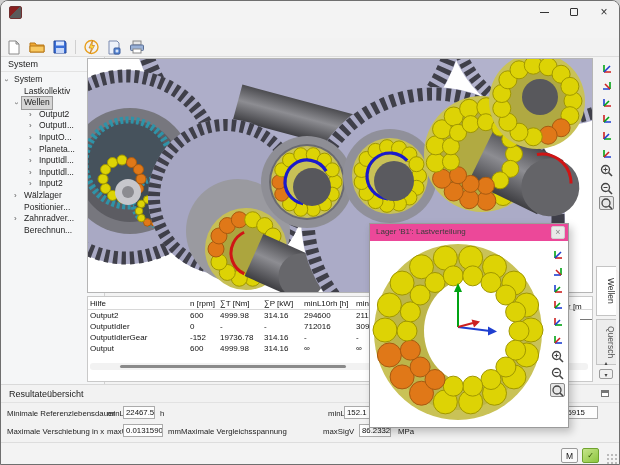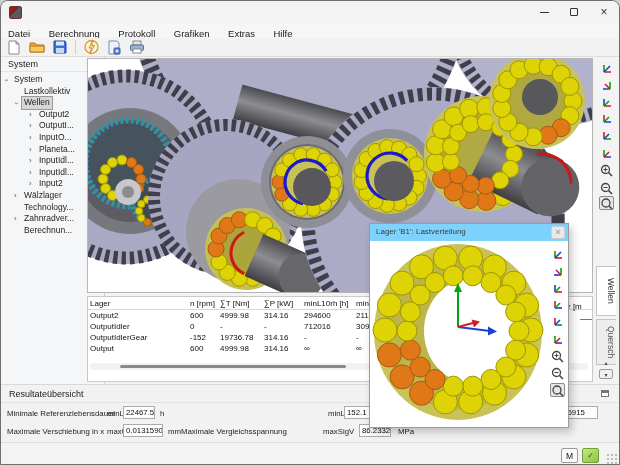--- a/index.html
+++ b/index.html
@@ -75,21 +75,21 @@
   .statusbar{position:absolute;left:0;top:441px;width:100%;height:24px;background:#f3f3f3;border-top:1px solid #dddddd;}
   .mbtn{position:absolute;left:560px;top:5px;width:17px;height:15px;border:1px solid #9a9a9a;background:#fafafa;
         font-size:8.5px;text-align:center;line-height:14px;border-radius:2px;}
   .greenbtn{position:absolute;left:581px;top:5px;width:17px;height:15px;border:1px solid #6fa32e;border-radius:2px;
         background:linear-gradient(145deg,#c6e48b,#8dc63f);font-size:8px;color:#2c4e00;text-align:center;line-height:14px;}
   .grip{position:absolute;right:2px;bottom:2px;width:10px;height:10px;
         background:radial-gradient(circle at 30% 30%,#bbb 1px,transparent 1.2px) 0 0/4px 4px;}
   
   .floatwin{position:absolute;left:368px;top:222px;width:200px;height:205px;background:#fff;
         border:1px solid #9b9b9b;box-shadow:3px 4px 8px rgba(0,0,0,.22);z-index:50;}
-  .fw-title{position:absolute;left:0;top:0;width:100%;height:28px;background:#7dd3fc;border-bottom:1px solid #dadada;}
+  .fw-title{position:absolute;left:0;top:0;width:100%;height:28px;background:#ec4899;border-bottom:1px solid #dadada;}
   .fw-title-text{position:absolute;left:6px;top:3px;font-size:8px;color:#3c3c3c;white-space:nowrap;}
   .fw-close{position:absolute;right:3px;top:2px;width:14px;height:13px;background:#e9e9e9;border:1px solid #cfcfcf;
         color:#8a8a8a;font-size:9px;line-height:11px;text-align:center;border-radius:2px;}
   .fw-body{position:absolute;left:0;top:17px;width:198px;height:186px;background:#fff;overflow:hidden;}
   .fw-tools{position:absolute;right:2px;top:3px;width:16px;}
   .fw-tools .ribtn{position:static;margin:3px 0;}
   .axicon,.magicon{display:block;}
 </style>
 </head>
 <body>
@@ -102,28 +102,20 @@
         <span class="glyph-min"></span>
       </div>
     <div class="wbtn wb-max">
         <span class="glyph-max"></span>
       </div>
     <div class="wbtn wb-close">
         <span class="glyph-close">×</span>
       </div>
   </div>
 
-  <div class="menubar">
-    <span class="menuitem">Datei</span>
-    <span class="menuitem">Berechnung</span>
-    <span class="menuitem">Protokoll</span>
-    <span class="menuitem">Grafiken</span>
-    <span class="menuitem">Extras</span>
-    <span class="menuitem">Hilfe</span>
-  </div>
 
   <div class="toolbar">
     <div class="tbtn">
       <svg width="14" height="15" viewBox="0 0 14 15">
           <path d="M2 1 h7 l3 3 v10 h-10 z" fill="#fff" stroke="#8a8a8a"></path>
           <path d="M9 1 l3 3 h-3 z" fill="#dcdcdc" stroke="#8a8a8a"></path>
         </svg>
     </div>
     <div class="tbtn">
       <svg width="16" height="14" viewBox="0 0 16 14">
@@ -204,21 +196,21 @@
         </div>
       <div class="ti l2">
           <span class="tw">›</span>
           <span class="lbl">Input2</span>
         </div>
       <div class="ti l1">
           <span class="tw">›</span>
           <span class="lbl">Wälzlager</span>
         </div>
       <div class="ti l1">
-          <span class="lbl">Technology...</span>
+          <span class="lbl">Positionier...</span>
         </div>
       <div class="ti l1">
           <span class="tw">›</span>
           <span class="lbl">Zahnradver...</span>
         </div>
       <div class="ti l1">
           <span class="lbl">Berechnun...</span>
         </div>
     </div>
   </div>
@@ -496,21 +488,21 @@
           <col style="width:30px">
           <col style="width:44px">
           <col style="width:40px">
           <col style="width:52px">
           <col style="width:46px">
           <col style="width:14px">
           <col>
         </colgroup>
       <tbody>
           <tr>
-        <th>Lager</th>
+        <th>Hilfe</th>
         <th>n [rpm]</th>
         <th>∑T [Nm]</th>
         <th>∑P [kW]</th>
         <th>minL10rh [h]</th>
         <th>minLnmrh [h]</th>
         <th>p</th>
             <th></th>
       </tr>
       <tr>
         <td class="namecell">Output2</td>

